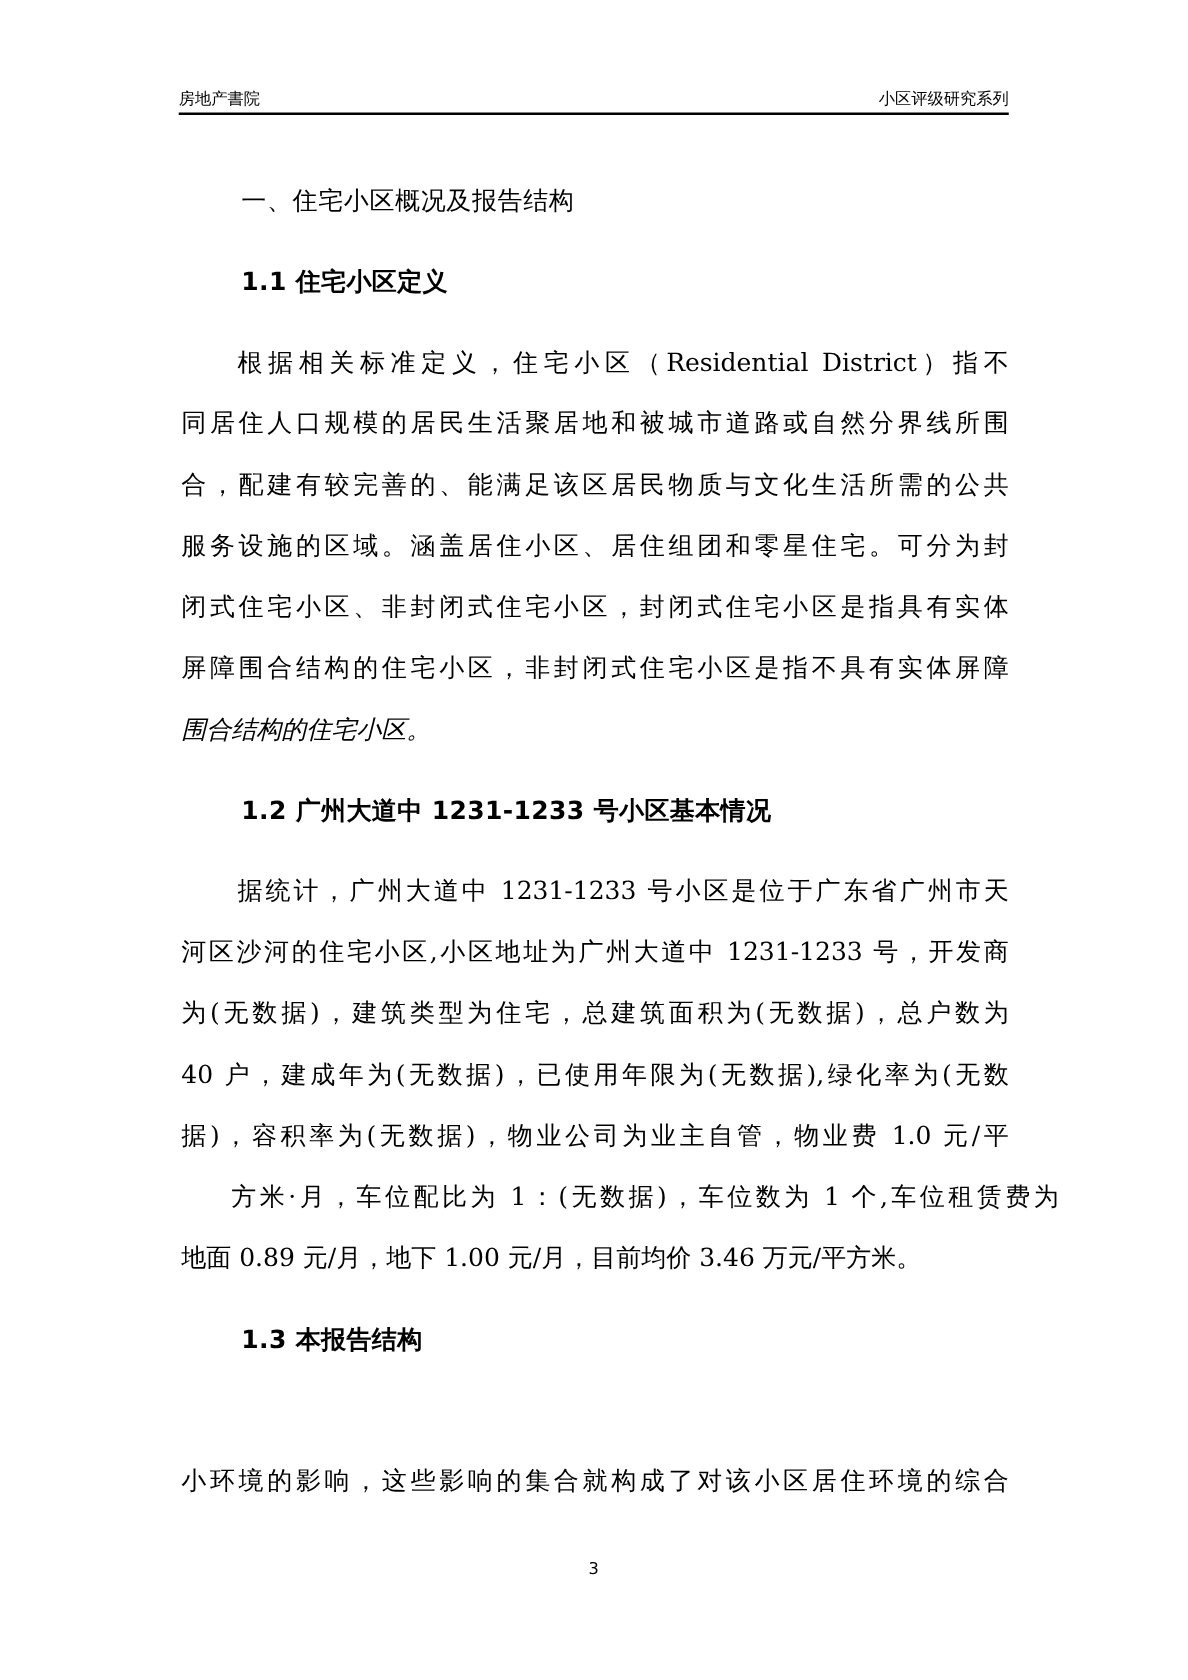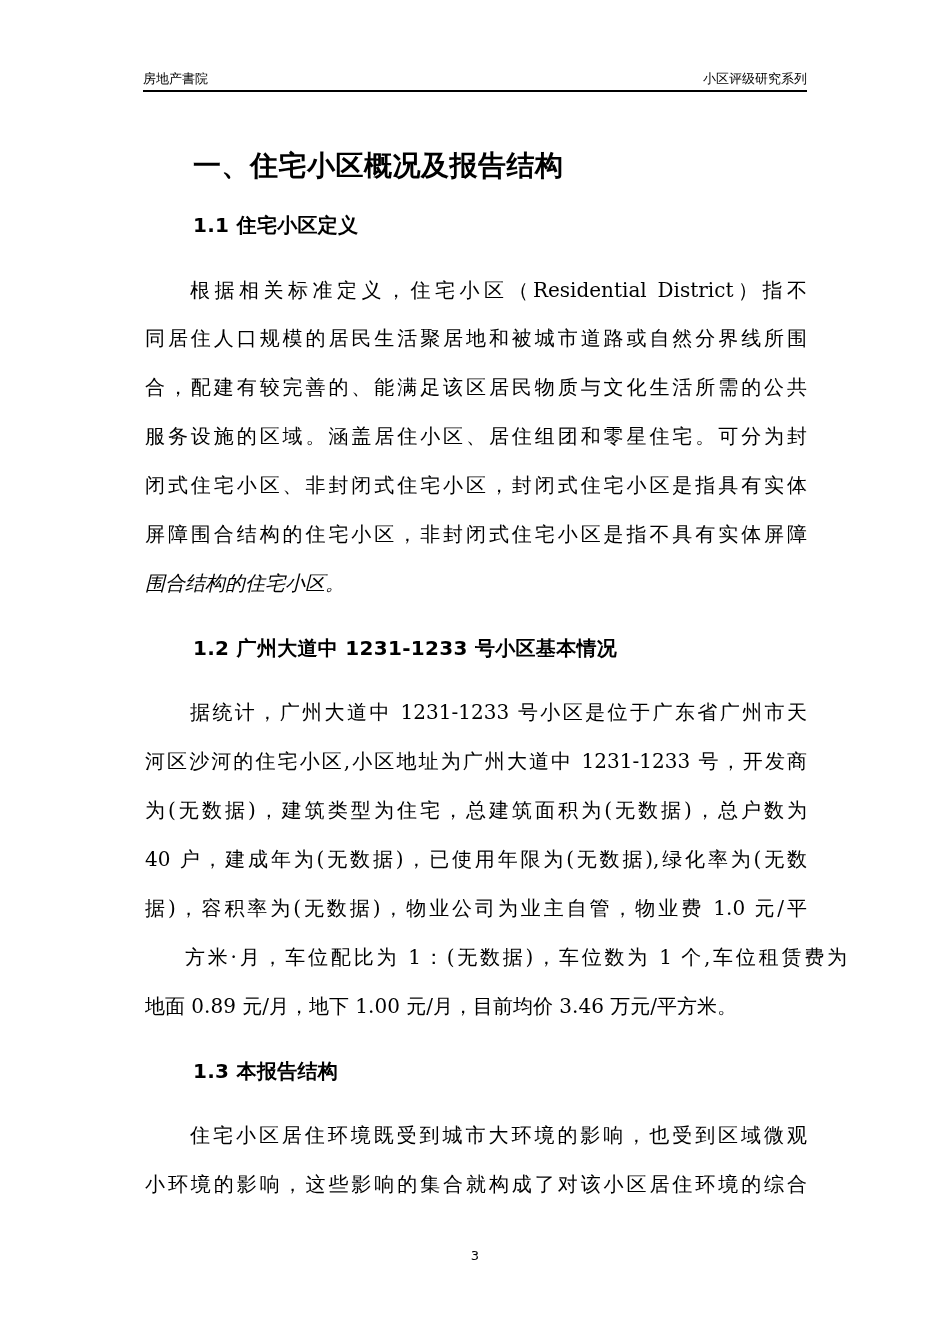--- a/index.html
+++ b/index.html
@@ -4,21 +4,21 @@
   <style>
     html, body { margin: 0; padding: 0; background: #ffffff; }
     body { width: 950px; height: 1344px; position: relative; overflow: hidden;
            font-family: "DejaVu Serif", "Liberation Serif", serif; color: #000; }
     .page { position: absolute; left: 0; top: 0; width: 950px; height: 1344px; background: #fff; padding-left: 34px; }
     .header { position: absolute; left: 143px; top: 66px; width: 664px; height: 24px;
               font-family: "DejaVu Sans", "Liberation Sans", sans-serif; font-size: 13px; }
     .header-left { position: absolute; left: 0; top: 4px; }
     .header-right { position: absolute; right: 0; top: 4px; }
     .header-rule { position: absolute; left: 143px; top: 90px; width: 664px; height: 2px; background: #000; }
-    .h1 { position: absolute; left: 193px; top: 147px; font-size: 28px; font-weight: bold;
+    .h1 { position: absolute; left: 193px; top: 147px; font-size: 20px; font-weight: normal;
           font-family: "DejaVu Sans", "Liberation Sans", sans-serif; letter-spacing: 0.5px; }
     .h2 { position: absolute; left: 193px; font-size: 20px; font-weight: bold;
           font-family: "DejaVu Sans", "Liberation Sans", sans-serif; letter-spacing: 0.3px; }
     .line { position: absolute; left: 145px; width: 662px; font-size: 20px; white-space: nowrap;
             text-align: justify; text-align-last: justify; letter-spacing: 0px; }
     .line.indent { left: 190px; width: 617px; }
     .line.last { text-align-last: left; }
     .page-number { position: absolute; left: 0; width: 950px; top: 1248px; text-align: center;
                    font-family: "DejaVu Sans", "Liberation Sans", sans-serif; font-size: 13px; }
   </style>
@@ -47,17 +47,16 @@
   <div class="h2" style="top:635px;">1.2 广州大道中 1231-1233 号小区基本情况</div>
   <div class="line indent" style="top:699px;">据统计，广州大道中 1231-1233 号小区是位于广东省广州市天</div>
   <div class="line" style="top:748px;">河区沙河的住宅小区,小区地址为广州大道中 1231-1233 号，开发商</div>
   <div class="line" style="top:797px;">为(无数据)，建筑类型为住宅，总建筑面积为(无数据)，总户数为</div>
   <div class="line" style="top:846px;">40 户，建成年为(无数据)，已使用年限为(无数据),绿化率为(无数</div>
   <div class="line" style="top:895px;">据)，容积率为(无数据)，物业公司为业主自管，物业费 1.0 元/平</div>
   <div class="line" style="top:944px;margin-left:40px;">方米·月，车位配比为 1：(无数据)，车位数为 1 个,车位租赁费为</div>
   <div class="line last" style="top:993px;">地面 0.89 元/月，地下 1.00 元/月，目前均价 3.46 万元/平方米。</div>
 
   <div class="h2" style="top:1058px;">1.3 本报告结构</div>
-  <div class="line indent" style="top:1122px;">住宅小区居住环境既受到城市大环境的影响，也受到区域微观</div>
   <div class="line" style="top:1171px;">小环境的影响，这些影响的集合就构成了对该小区居住环境的综合</div>
 
   <div class="page-number">3</div>
 </div>
 
 </body></html>

